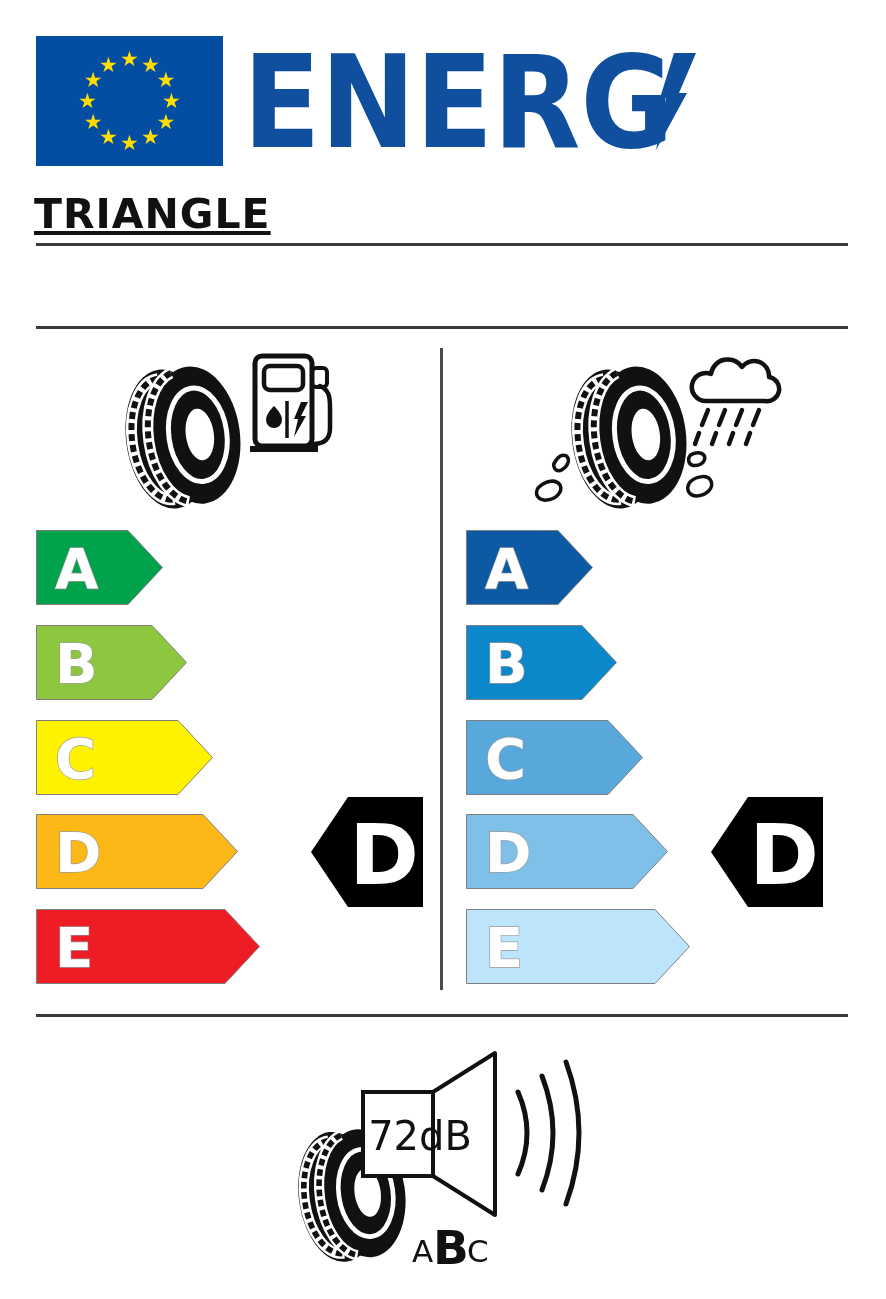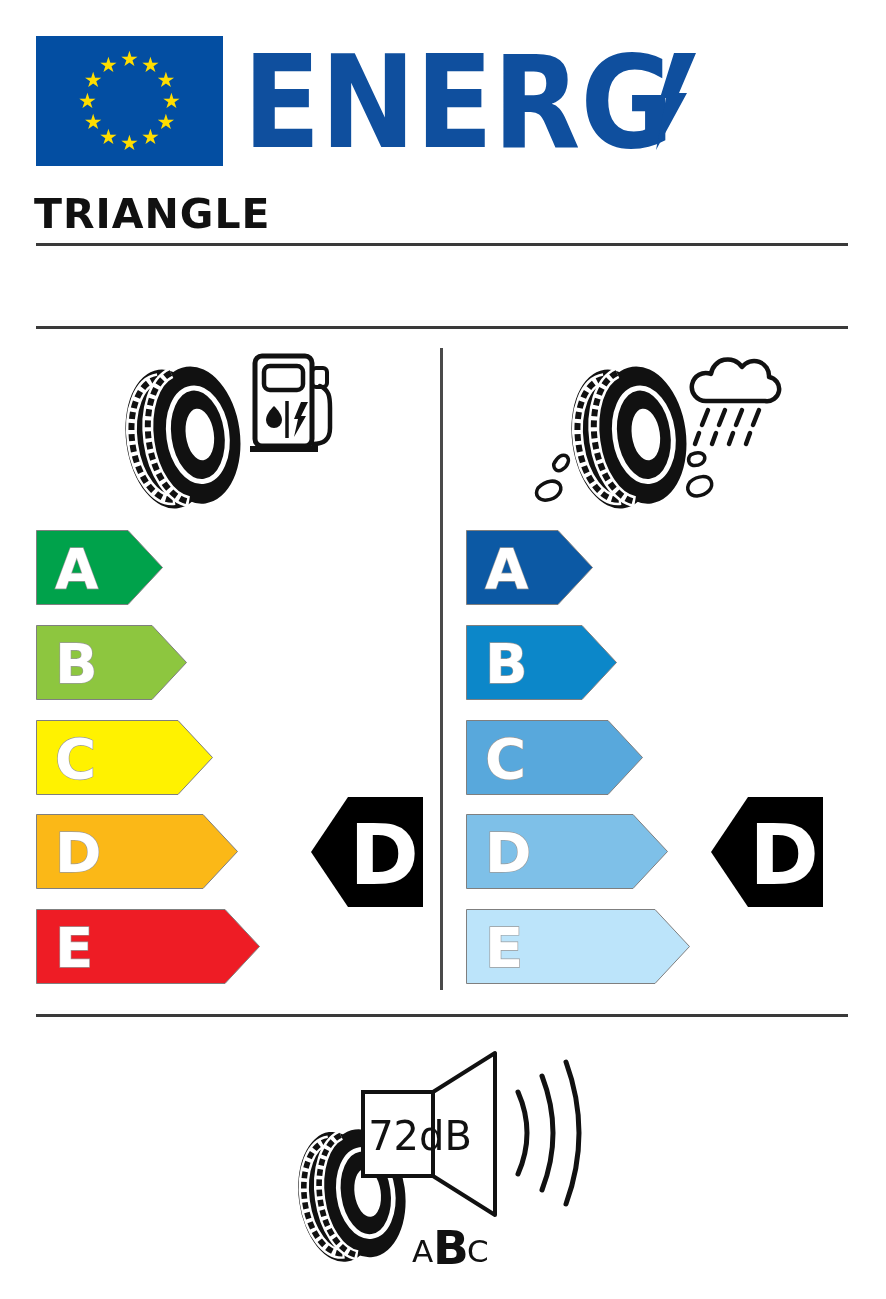--- a/index.html
+++ b/index.html
@@ -6,21 +6,21 @@
   #label{position:relative;width:886px;height:1299px;background:#fff;overflow:hidden;
          font-family:"DejaVu Sans","Liberation Sans",sans-serif;}
   .abs{position:absolute;}
   
   #eu-flag{left:36px;top:36px;width:187px;height:130px;}
   .star{position:absolute;width:22px;text-align:center;font-size:21px;line-height:24px;}
   
   .rule{left:36px;width:812px;height:3px;background:#3a3a3a;}
   #col-divider{left:440px;top:348px;width:3px;height:642px;background:#4a4a4a;}
   
-  #brand{left:34px;top:190px;font-size:41px;font-weight:bold;color:#111;letter-spacing:1px;}
+  #brand{left:34px;top:190px;font-size:41px;font-weight:bold;color:#111;letter-spacing:1px;text-decoration:underline;}
   
   svg text.cls-letter{font-family:"DejaVu Sans","Liberation Sans",sans-serif;font-weight:bold;
     font-size:56px;fill:#fff;stroke:#9a9a9a;stroke-width:1.3px;paint-order:stroke;}
   svg text.ptr-letter{font-family:"DejaVu Sans","Liberation Sans",sans-serif;font-weight:bold;
     font-size:84px;fill:#fff;text-anchor:middle;}
   svg text.noise-db{font-family:"DejaVu Sans","Liberation Sans",sans-serif;font-size:40px;fill:#111;text-anchor:middle;}
   svg text.abc{font-family:"DejaVu Sans","Liberation Sans",sans-serif;fill:#111;}
 </style>
 </head>
 <body>

